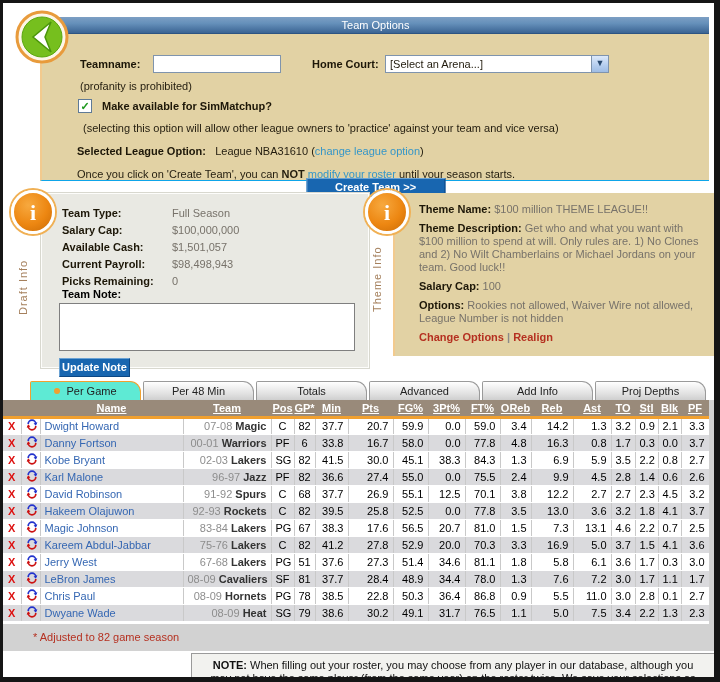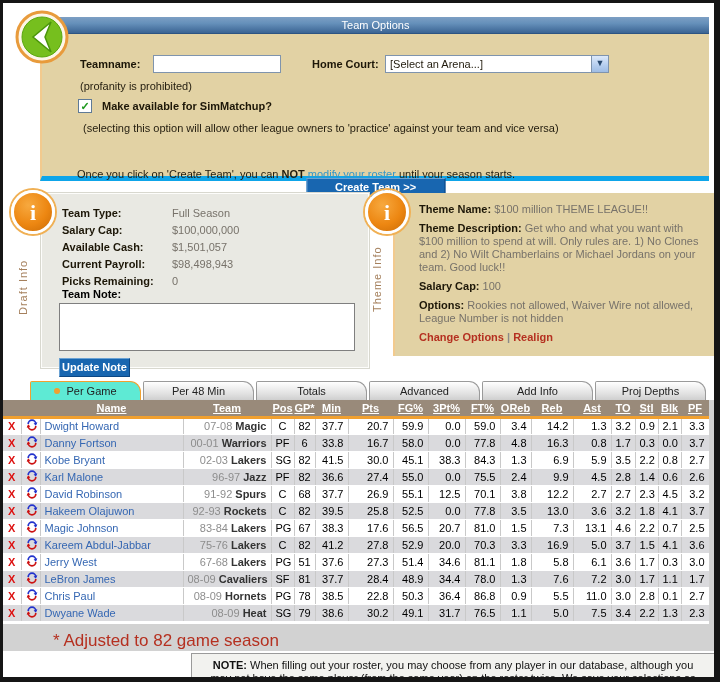--- a/index.html
+++ b/index.html
@@ -10,21 +10,21 @@
     border:3px solid #151515;
     border-right-width:6px;
     border-bottom-width:5px;
     position:relative;
   }
   .page { position:relative; width:711px; height:674px; background:#fff; }
 
   
   .top-panel {
     position:absolute; left:37px; top:14px; width:669px; height:164px;
-    background:#e2d2a4; border-left:2px solid #f2ca8e; border-bottom:5px solid #0ea5e9;
+    background:#e2d2a4; border-left:2px solid #f2ca8e; border-bottom:1px solid #0ea5e9;
   }
   .title-bar {
     position:absolute; left:0; top:0; width:100%; height:17px;
     background:linear-gradient(#7d9fc4, #6590ba 40%, #3b6493);
     color:#fff; font-size:11px; text-align:center; line-height:17px;
     border-bottom:1px solid #2d5482;
   }
   .back-icon { position:absolute; left:12px; top:7px; width:54px; height:54px; z-index:5; }
 
   .form-area { position:absolute; left:0; top:17px; width:100%; height:147px; font-size:11px; color:#221c0e; }
@@ -113,21 +113,21 @@
   tr.even td { background:#dadadd; }
   td.c { text-align:center; }
   td.r { text-align:right; }
   td.name-cell { text-align:left; color:#3567b3; cursor:pointer; }
   td.team-cell { text-align:right; padding-right:8px; }
   .team-year { color:#8d8d8d; }
   .team-name { color:#333; font-weight:bold; }
   td.x-cell { color:#dd1111; font-weight:bold; text-align:center; cursor:pointer; }
   td.swap-cell { text-align:center; cursor:pointer; }
   .footer-band { position:absolute; left:0; top:224px; width:711px; height:27px; background:#d2d2d2; }
-  .footnote { position:absolute; left:30px; top:7px; color:#b53020; font-size:17px;margin-left:20px; }
+  .footnote { position:absolute; left:30px; top:7px; color:#b53020; font-size:11px; }
 
   
   .note-box {
     position:absolute; left:188px; top:650px; width:524px; height:40px;
     background:#f2f2ef; border:1px solid #9a9a9a; font-size:11px; line-height:13px;
     text-align:center; padding:5px 10px; color:#111;
   }
 </style>
 </head>
 <body>
@@ -153,20 +153,25 @@
         <span class="combo-btn">▼</span>
       </div>
       <span class="profanity">(profanity is prohibited)</span>
 
       <span class="checkbox">
         <span>✓</span>
       </span>
       <span class="lbl simmatchup-label">Make available for SimMatchup?</span>
       <span class="sim-note">(selecting this option will allow other league owners to 'practice' against your team and vice versa)</span>
 
+      <span class="league-row">
+        <span class="lbl">Selected League Option:</span>&nbsp;&nbsp;
+        <span class="league-value">League NBA31610</span>
+        (<a class="link-teal">change league option</a>)
+      </span>
 
       <span class="once-row">
         <span>Once you click on 'Create Team', you can </span><b>NOT</b>
         <a class="link-teal">modify your roster</a><span> until your season starts.</span>
       </span>
 
       <button class="create-btn">Create Team &gt;&gt;</button>
     </div>
   </div>
 

